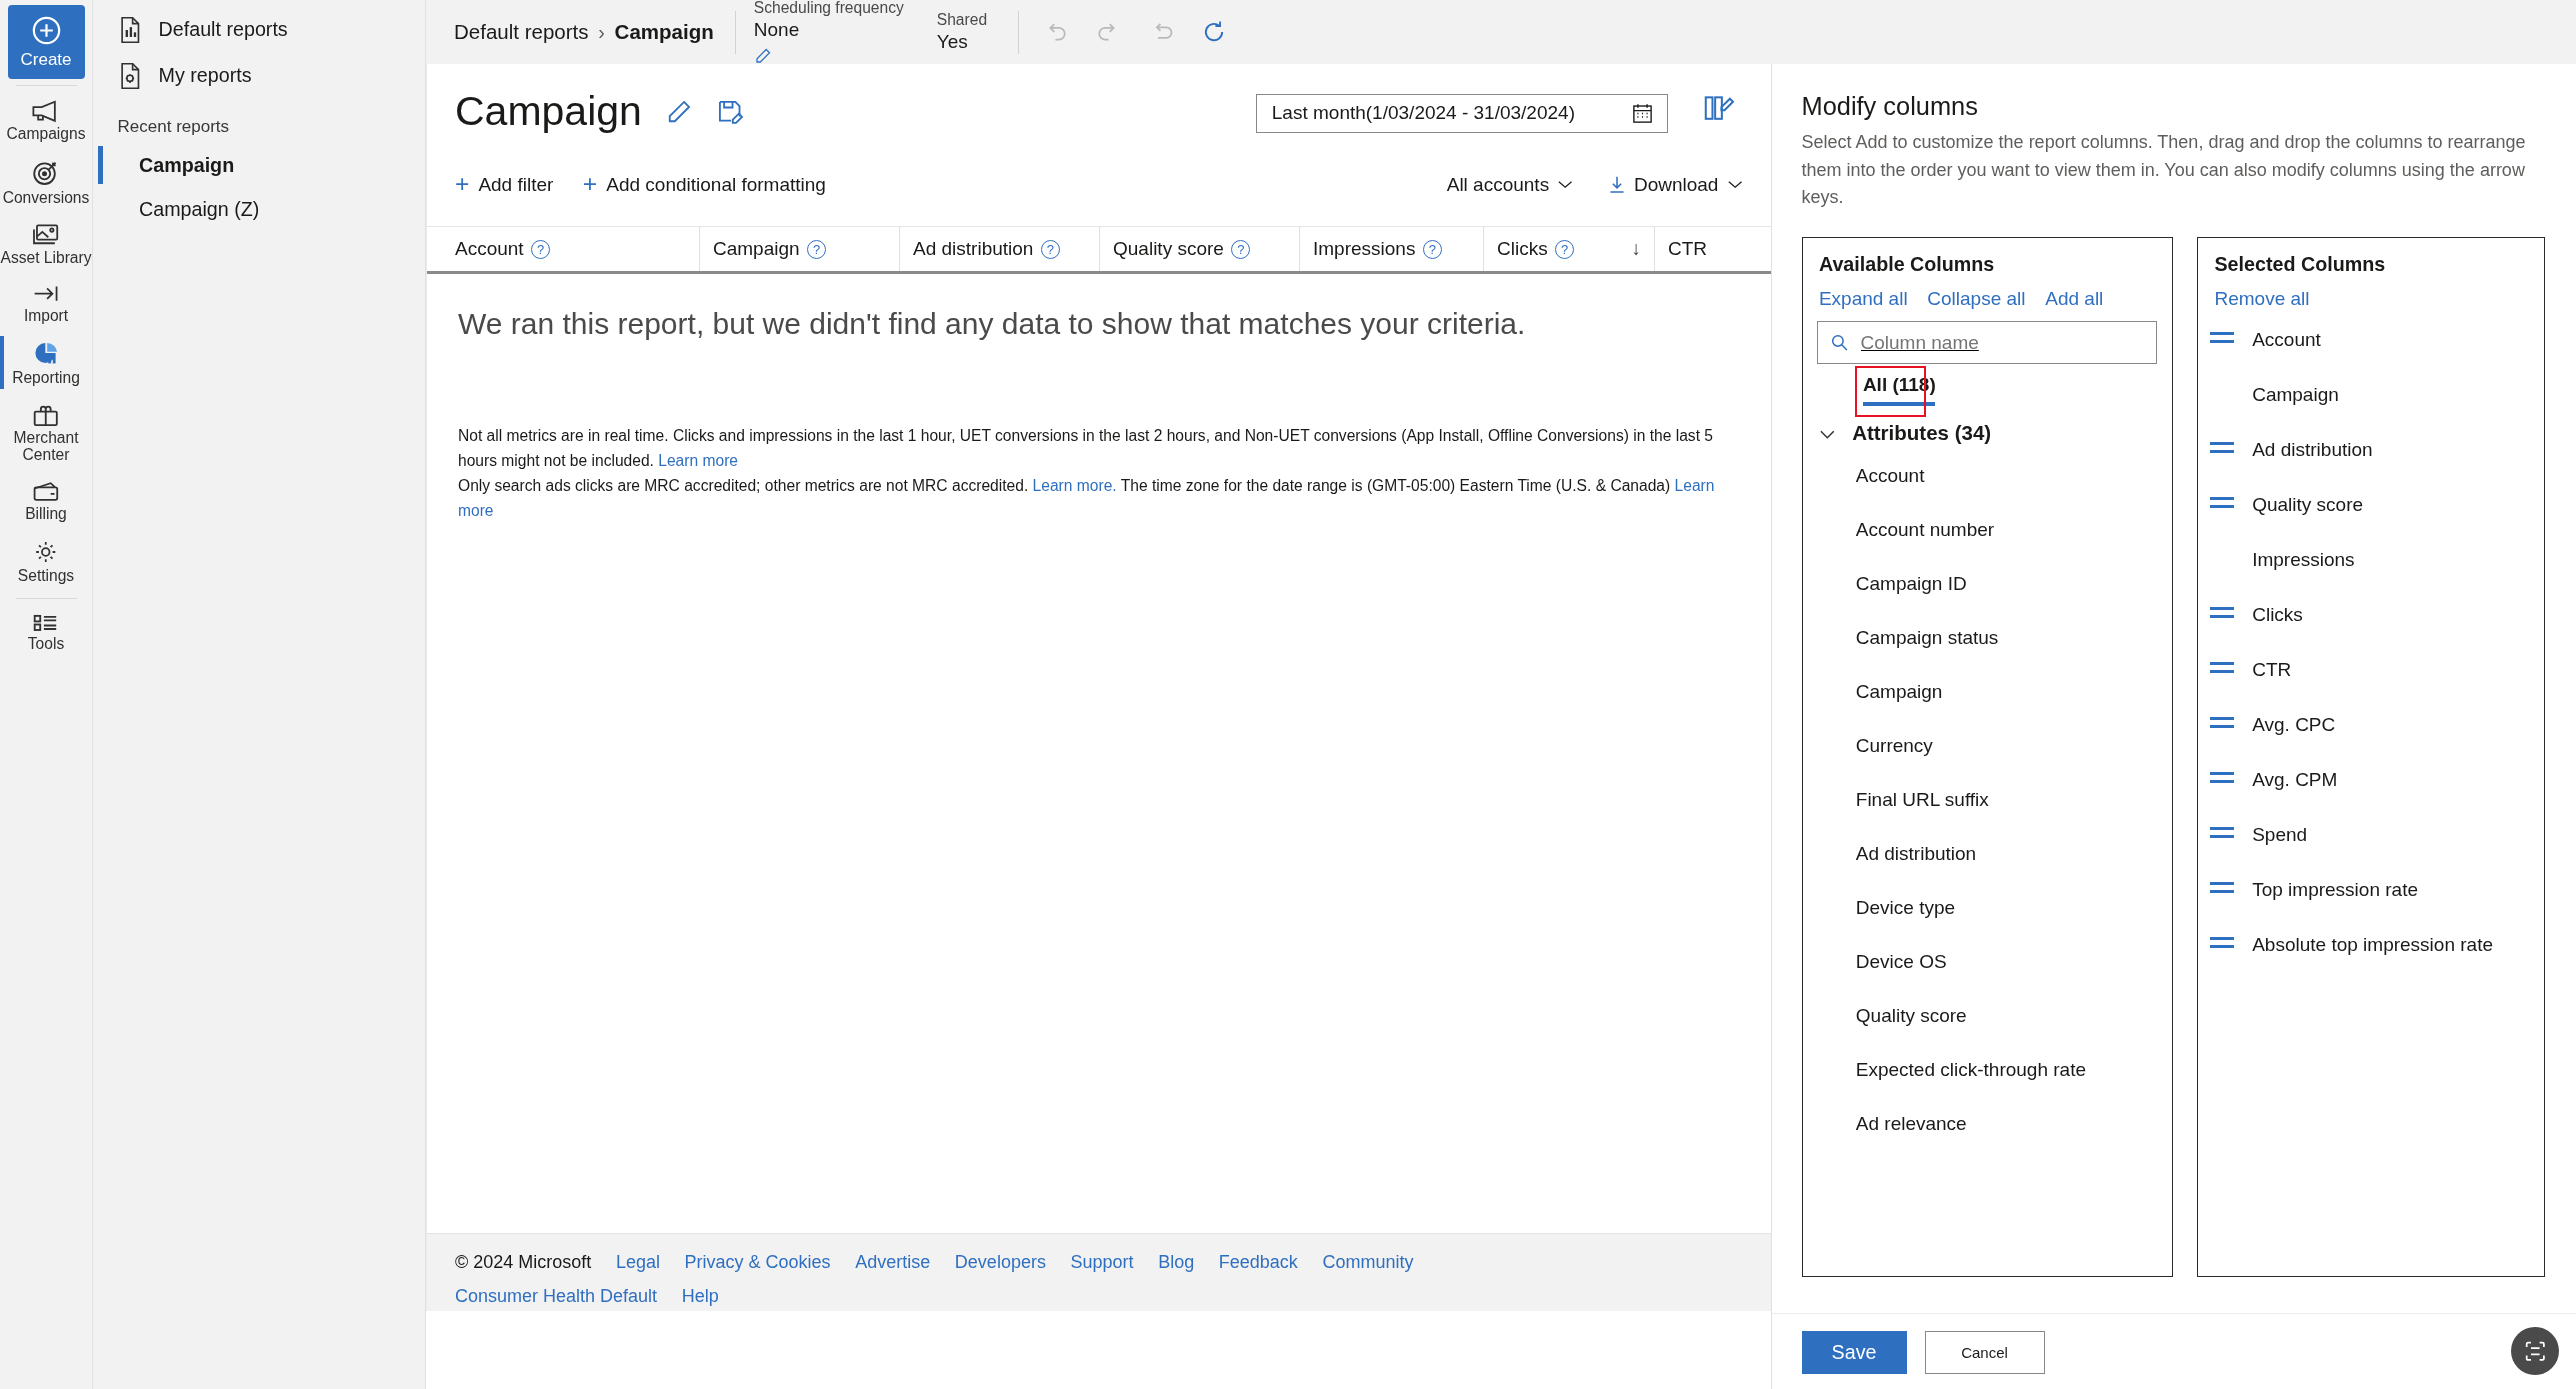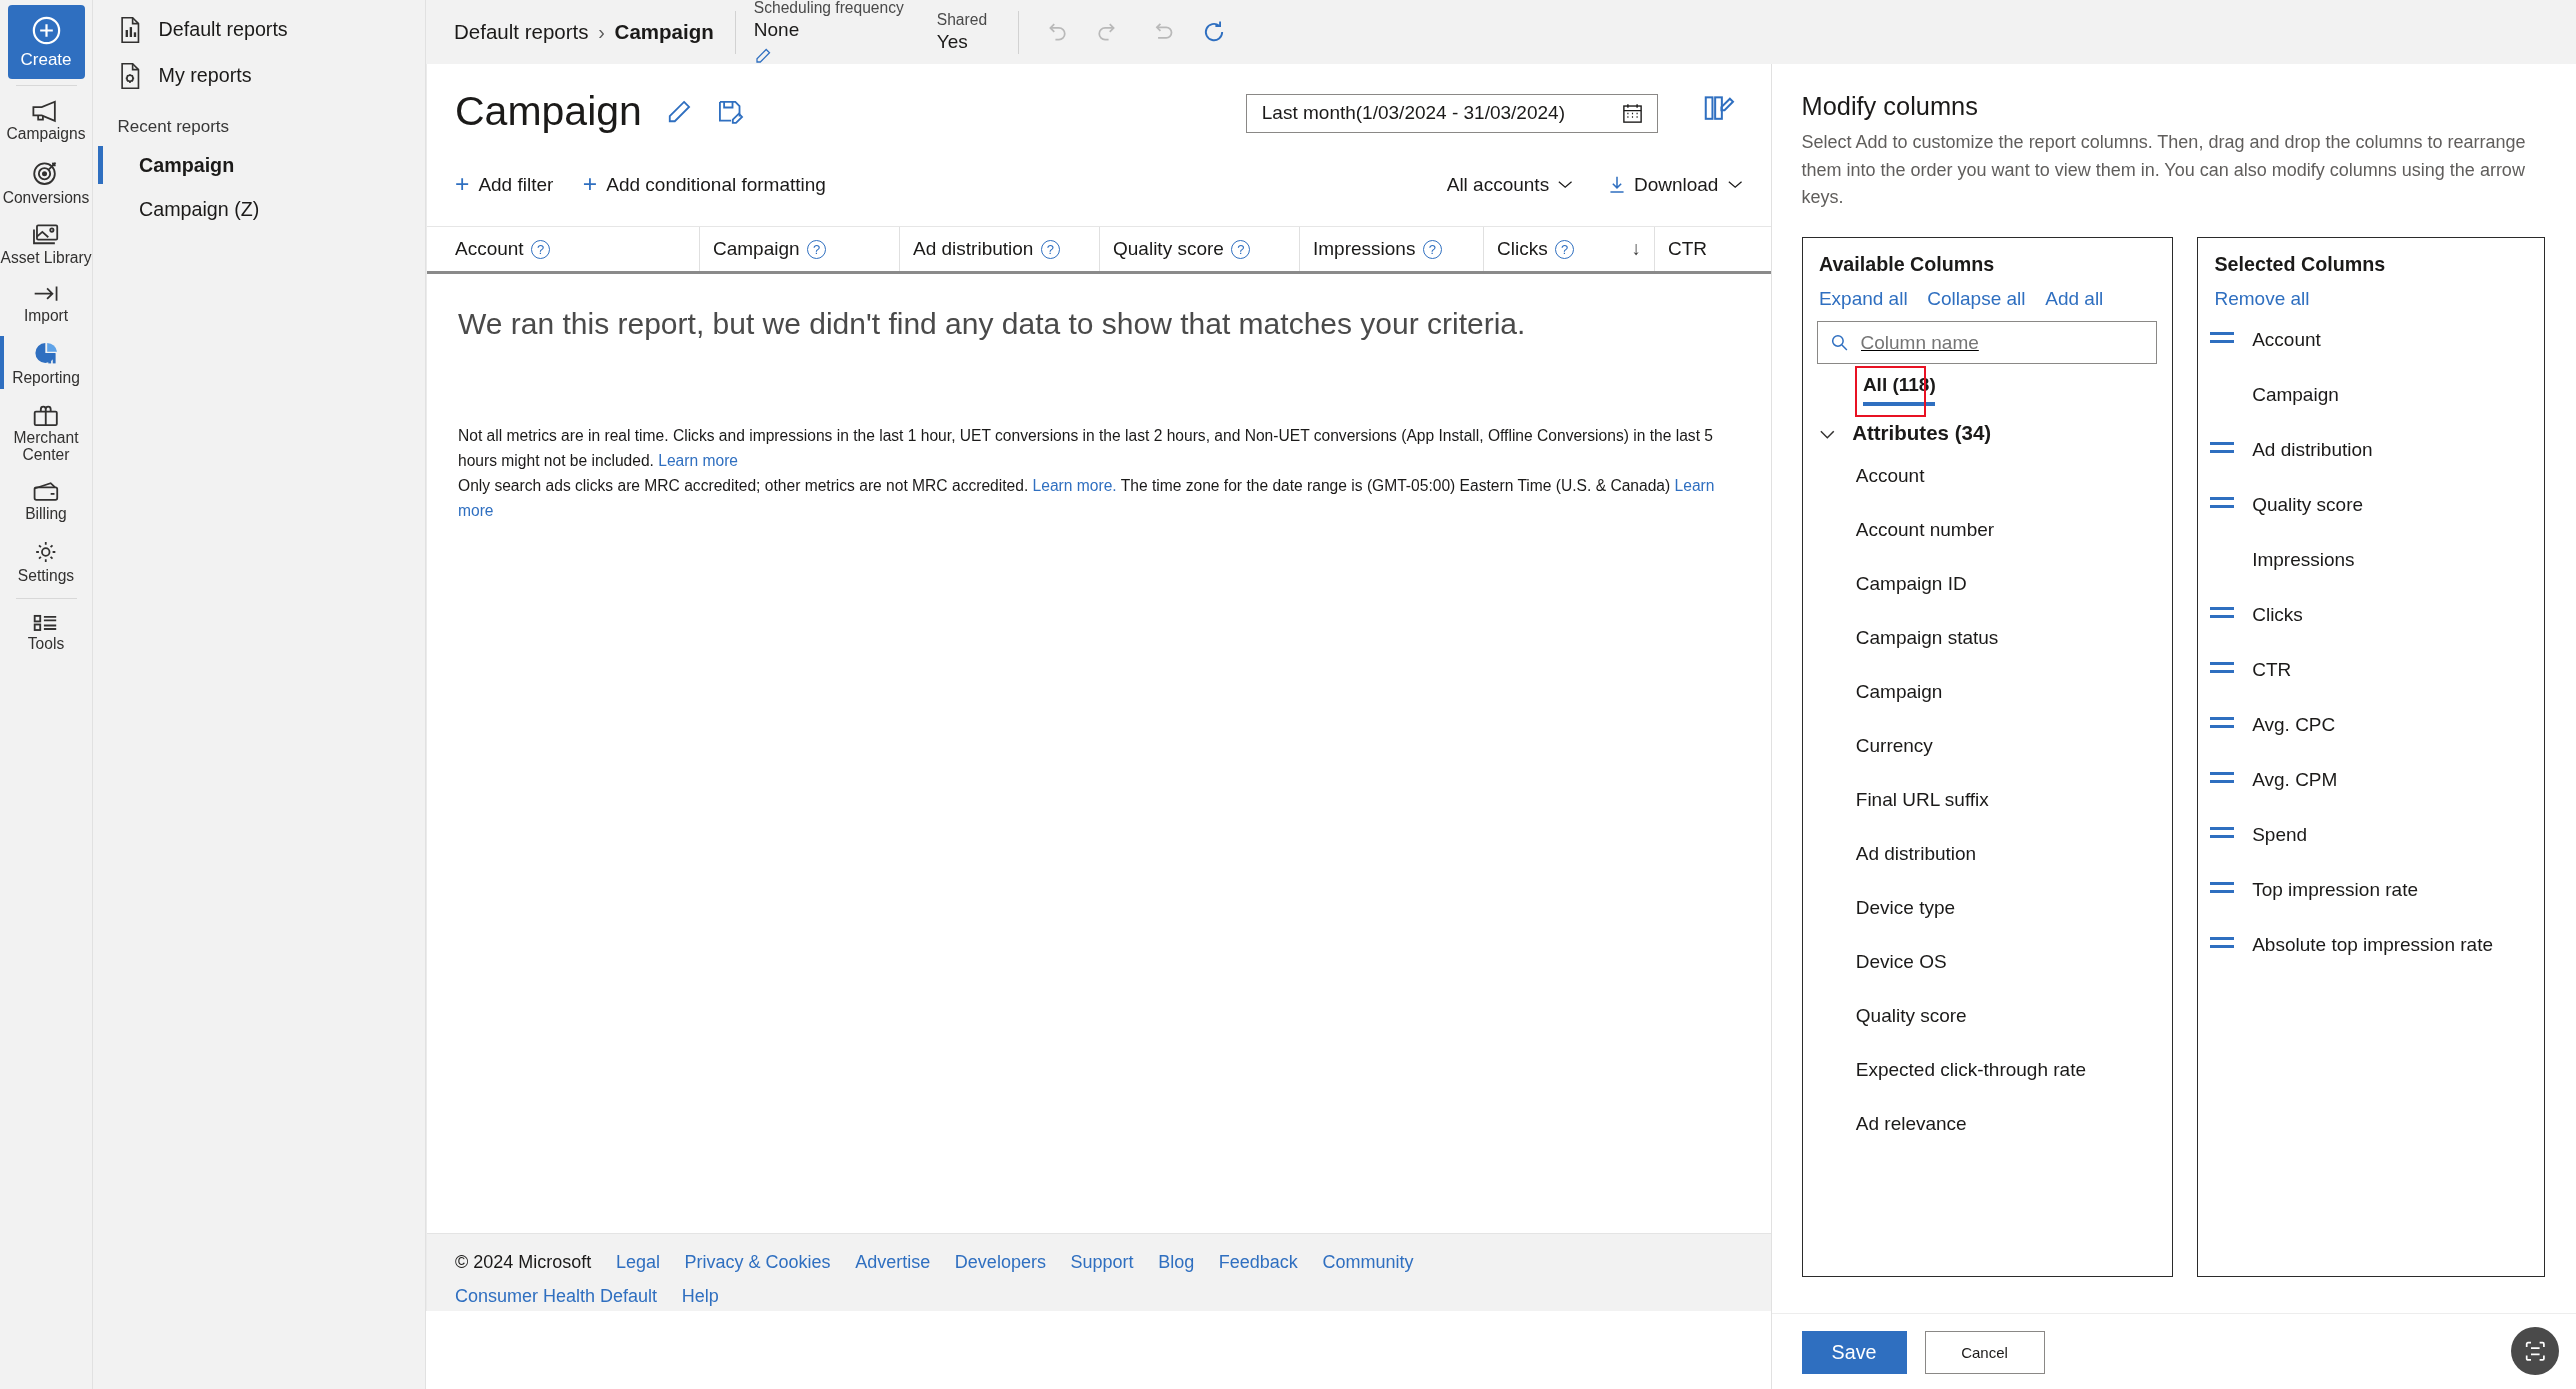--- a/index.html
+++ b/index.html
@@ -88,21 +88,21 @@
     position: absolute; left: 426px; top: 64px; width: 1345px; height: 1247px;
     background: #ffffff; border-left: 0.8px solid #ebebeb;
   }
   .title-row {
     display: flex; align-items: center; height: 95px; padding: 0 28px;
     position: relative;
   }
   .page-title { font-size: 41px; font-weight: 400; color: #1b1a19; }
   .title-ico { margin-left: 23px; cursor: pointer; }
   .daterange {
-    position: absolute; right: 113px; top: 29.5px; width: 412px; height: 39px;
+    position: absolute; right: 103px; top: 29.5px; width: 412px; height: 39px;
     border: 0.8px solid #8a8886; background: #fff; display: flex;
     align-items: center; justify-content: space-between; padding: 0 13px 0 14.8px;
     font-size: 19px; color: #1b1a19; cursor: pointer;
   }
   .cols-ico { position: absolute; right: 36px; top: 29.5px; cursor: pointer; }
 
   .toolbar {
     display: flex; align-items: center; height: 51px; padding: 0 28px;
     position: relative;
   }

